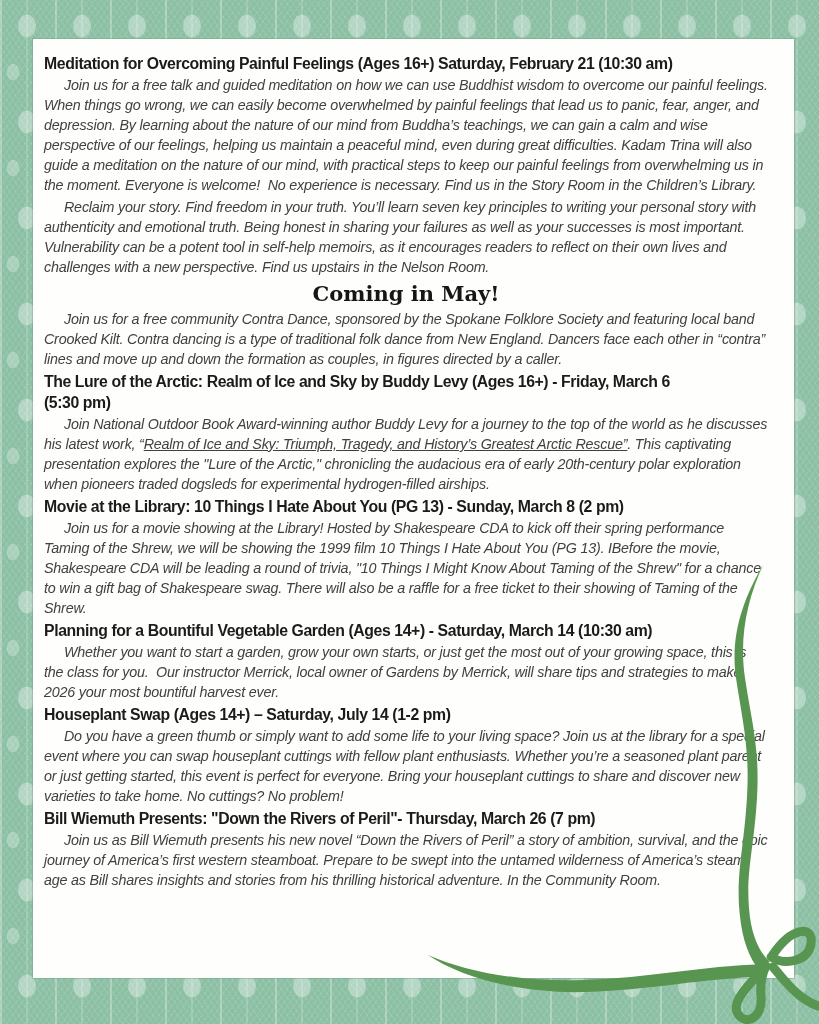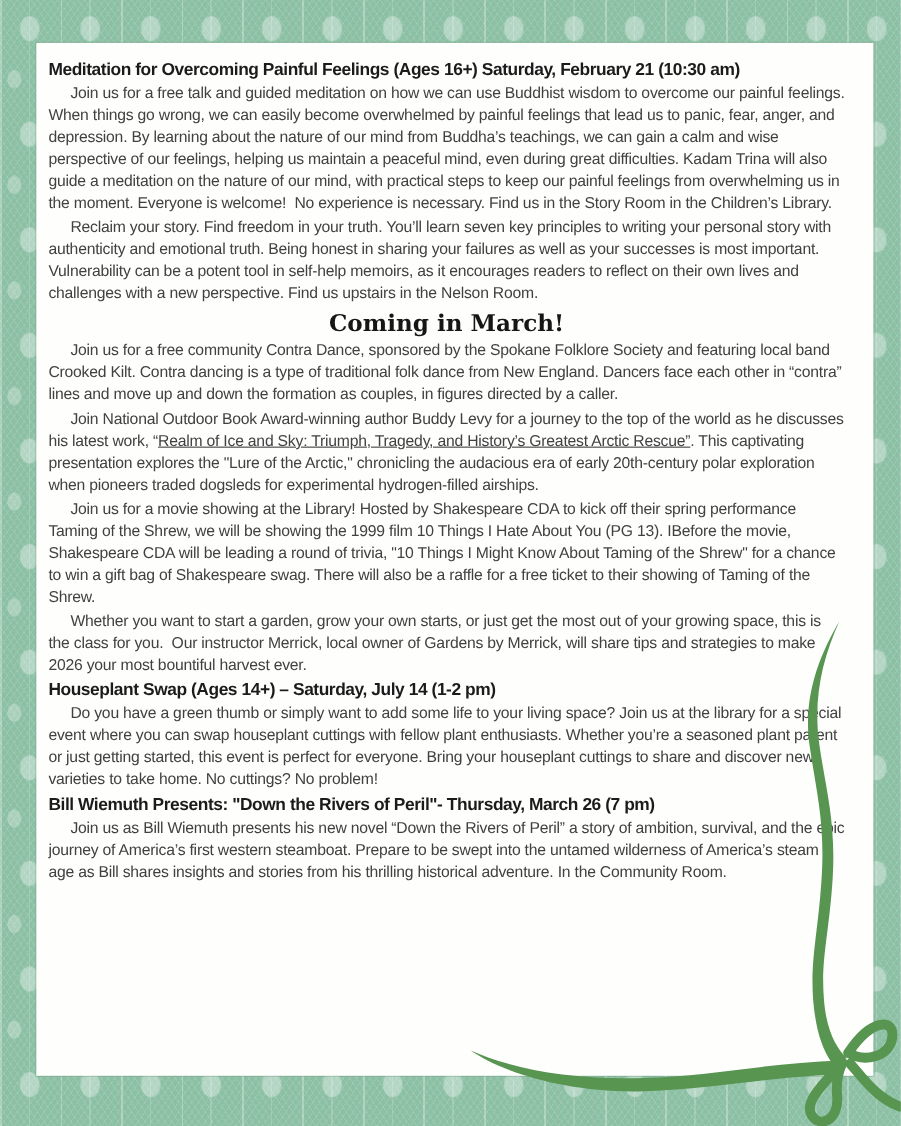--- a/index.html
+++ b/index.html
@@ -24,21 +24,21 @@
     overflow:hidden;
   }
   .evt-title{
     margin:2px 0 1px;
     font-size:15.8px;line-height:21px;font-weight:bold;color:#1b1b1b;
     letter-spacing:-0.4px;white-space:pre-line;
   }
   .evt-body{
     margin:0 0 2px;
     font-size:14.3px;line-height:20px;color:#414141;
-    letter-spacing:-0.2px;text-indent:20px;
+    letter-spacing:-0.2px;text-indent:20px;font-style:italic;
   }
   .u{text-decoration:underline;}
   .coming{
     margin:4px 0 2px;text-align:center;
     font-family:"DejaVu Serif","Liberation Serif",serif;
     font-size:21px;line-height:26px;font-weight:bold;color:#161616;
   }
   .ribbon{position:absolute;left:0;top:0;z-index:3;pointer-events:none;}
   .ribbon .rb{fill:#579551;}
   .ribbon .rs{fill:none;stroke:#579551;stroke-width:9;stroke-linecap:round;}
@@ -51,35 +51,39 @@
 
     <section>
       <h2 class="evt-title">Meditation for Overcoming Painful Feelings (Ages 16+) Saturday, February 21 (10:30 am)</h2>
       <p class="evt-body">Join us for a free talk and guided meditation on how we can use Buddhist wisdom to overcome our painful feelings. When things go wrong, we can easily become overwhelmed by painful feelings that lead us to panic, fear, anger, and depression. By learning about the nature of our mind from Buddha’s teachings, we can gain a calm and wise perspective of our feelings, helping us maintain a peaceful mind, even during great difficulties. Kadam Trina will also guide a meditation on the nature of our mind, with practical steps to keep our painful feelings from overwhelming us in the moment. Everyone is welcome!&nbsp; No experience is necessary. Find us in the Story Room in the Children’s Library.</p>
     </section>
 
     <section>
       <p class="evt-body">Reclaim your story. Find freedom in your truth. You’ll learn seven key principles to writing your personal story with authenticity and emotional truth. Being honest in sharing your failures as well as your successes is most important. Vulnerability can be a potent tool in self-help memoirs, as it encourages readers to reflect on their own lives and challenges with a new perspective. Find us upstairs in the Nelson Room.</p>
     </section>
 
-    <h1 class="coming">Coming in March!</h1>
+    <h1 class="coming">Coming in May!</h1>
 
     <section>
       <p class="evt-body">Join us for a free community Contra Dance, sponsored by the Spokane Folklore Society and featuring local band Crooked Kilt. Contra dancing is a type of traditional folk dance from New England. Dancers face each other in “contra” lines and move up and down the formation as couples, in figures directed by a caller.</p>
     </section>
 
     <section>
+      <h2 class="evt-title">The Lure of the Arctic: Realm of Ice and Sky by Buddy Levy (Ages 16+) - Friday, March 6
+(5:30 pm)</h2>
       <p class="evt-body"><span>Join National Outdoor Book Award-winning author Buddy Levy for a journey to the top of the world as he discusses his latest work, “</span><span class="u">Realm of Ice and Sky: Triumph, Tragedy, and History’s Greatest Arctic Rescue”</span><span>. This captivating presentation explores the "Lure of the Arctic," chronicling the audacious era of early 20th-century polar exploration when pioneers traded dogsleds for experimental hydrogen-filled airships.</span></p>
     </section>
 
     <section>
+      <h2 class="evt-title">Movie at the Library: 10 Things I Hate About You (PG 13) - Sunday, March 8 (2 pm)</h2>
       <p class="evt-body">Join us for a movie showing at the Library! Hosted by Shakespeare CDA to kick off their spring performance Taming of the Shrew, we will be showing the 1999 film 10 Things I Hate About You (PG 13). IBefore the movie, Shakespeare CDA will be leading a round of trivia, "10 Things I Might Know About Taming of the Shrew" for a chance to win a gift bag of Shakespeare swag. There will also be a raffle for a free ticket to their showing of Taming of the Shrew.</p>
     </section>
 
     <section>
+      <h2 class="evt-title">Planning for a Bountiful Vegetable Garden (Ages 14+) - Saturday, March 14 (10:30 am)</h2>
       <p class="evt-body">Whether you want to start a garden, grow your own starts, or just get the most out of your growing space, this is the class for you.&nbsp; Our instructor Merrick, local owner of Gardens by Merrick, will share tips and strategies to make 2026 your most bountiful harvest ever.</p>
     </section>
 
     <section>
       <h2 class="evt-title">Houseplant Swap (Ages 14+) – Saturday, July 14 (1-2 pm)</h2>
       <p class="evt-body">Do you have a green thumb or simply want to add some life to your living space? Join us at the library for a special event where you can swap houseplant cuttings with fellow plant enthusiasts. Whether you’re a seasoned plant parent or just getting started, this event is perfect for everyone. Bring your houseplant cuttings to share and discover new varieties to take home. No cuttings? No problem!</p>
     </section>
 
     <section>
       <h2 class="evt-title">Bill Wiemuth Presents: "Down the Rivers of Peril"- Thursday, March 26 (7 pm)</h2>

